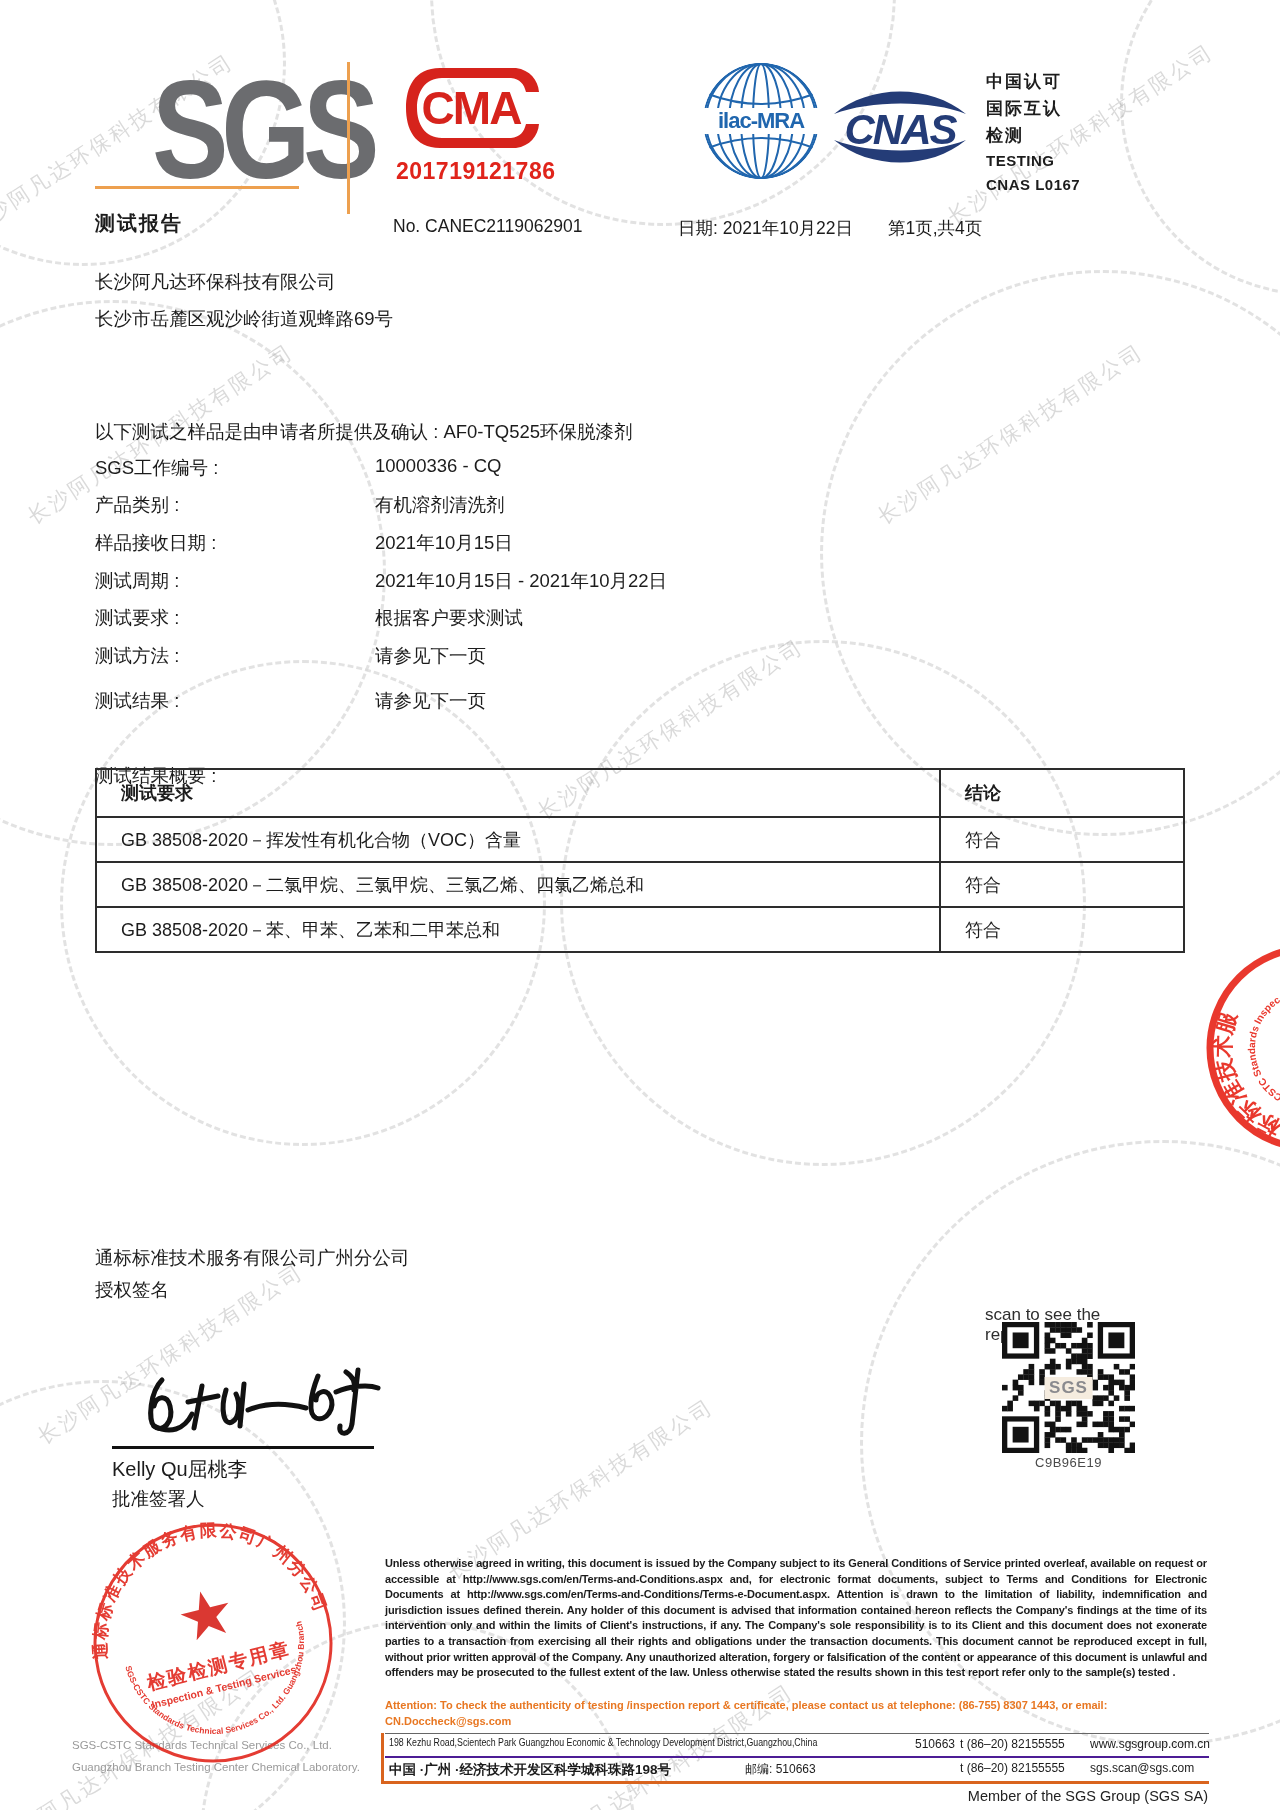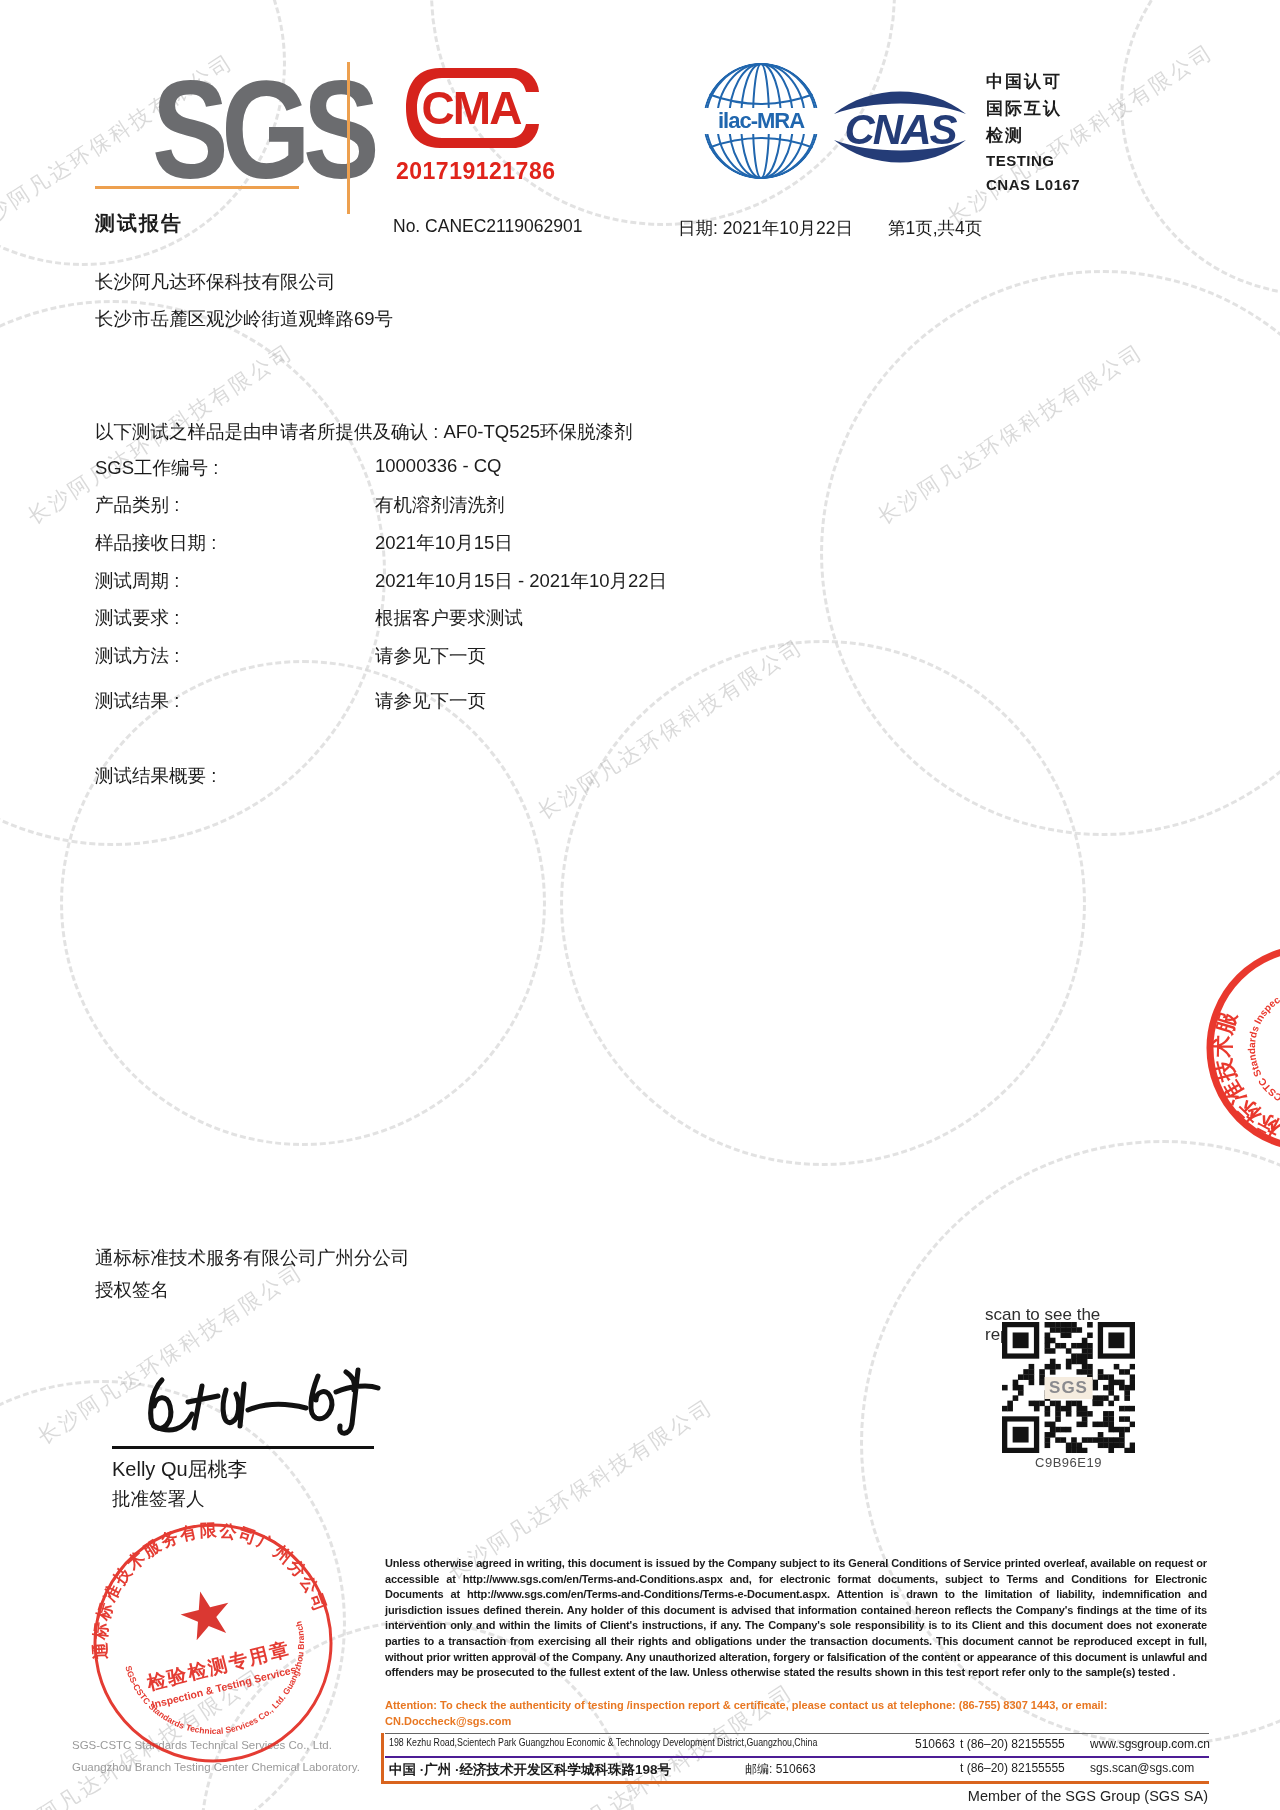--- a/index.html
+++ b/index.html
@@ -142,20 +142,40 @@
     <div class="field-label" style="top:568px;">测试周期 :</div>
     <div class="field-value" style="top:568px;">2021年10月15日 - 2021年10月22日</div>
     <div class="field-label" style="top:605px;">测试要求 :</div>
     <div class="field-value" style="top:605px;">根据客户要求测试</div>
     <div class="field-label" style="top:643px;">测试方法 :</div>
     <div class="field-value" style="top:643px;">请参见下一页</div>
     <div class="field-label" style="top:688px;">测试结果 :</div>
     <div class="field-value" style="top:688px;">请参见下一页</div>
 
     <div class="abs b18" style="left:95px;top:764px;">测试结果概要 :</div>
+    <table class="sum-table">
+      <tbody>
+          <tr>
+        <th>测试要求</th>
+        <th class="col-concl">结论</th>
+      </tr>
+      <tr>
+        <td>GB 38508-2020－挥发性有机化合物（VOC）含量</td>
+        <td>符合</td>
+      </tr>
+      <tr>
+        <td>GB 38508-2020－二氯甲烷、三氯甲烷、三氯乙烯、四氯乙烯总和</td>
+        <td>符合</td>
+      </tr>
+      <tr>
+        <td>GB 38508-2020－苯、甲苯、乙苯和二甲苯总和</td>
+        <td>符合</td>
+      </tr>
+    </tbody>
+      </table>
 
     <svg class="stamp-svg" style="left:1180px;top:930px;opacity:.92;" width="260" height="260" viewBox="0 0 260 260">
       <defs>
         <path id="sArc" d="M 130 198 A 80 80 0 0 1 50 118 A 80 80 0 0 1 130 38" fill="none"></path>
         <path id="sArc2" d="M 130 173 A 55 55 0 0 1 75 118 A 55 55 0 0 1 130 63" fill="none"></path>
       </defs>
       <circle cx="130" cy="118" r="100" fill="none" stroke="#e8281c" stroke-width="7"></circle>
       <text font-size="22" fill="#e8281c" font-weight="bold" font-family="Liberation Sans, sans-serif">
         <textPath href="#sArc" startOffset="6">通标标准技术服</textPath>
       </text>

